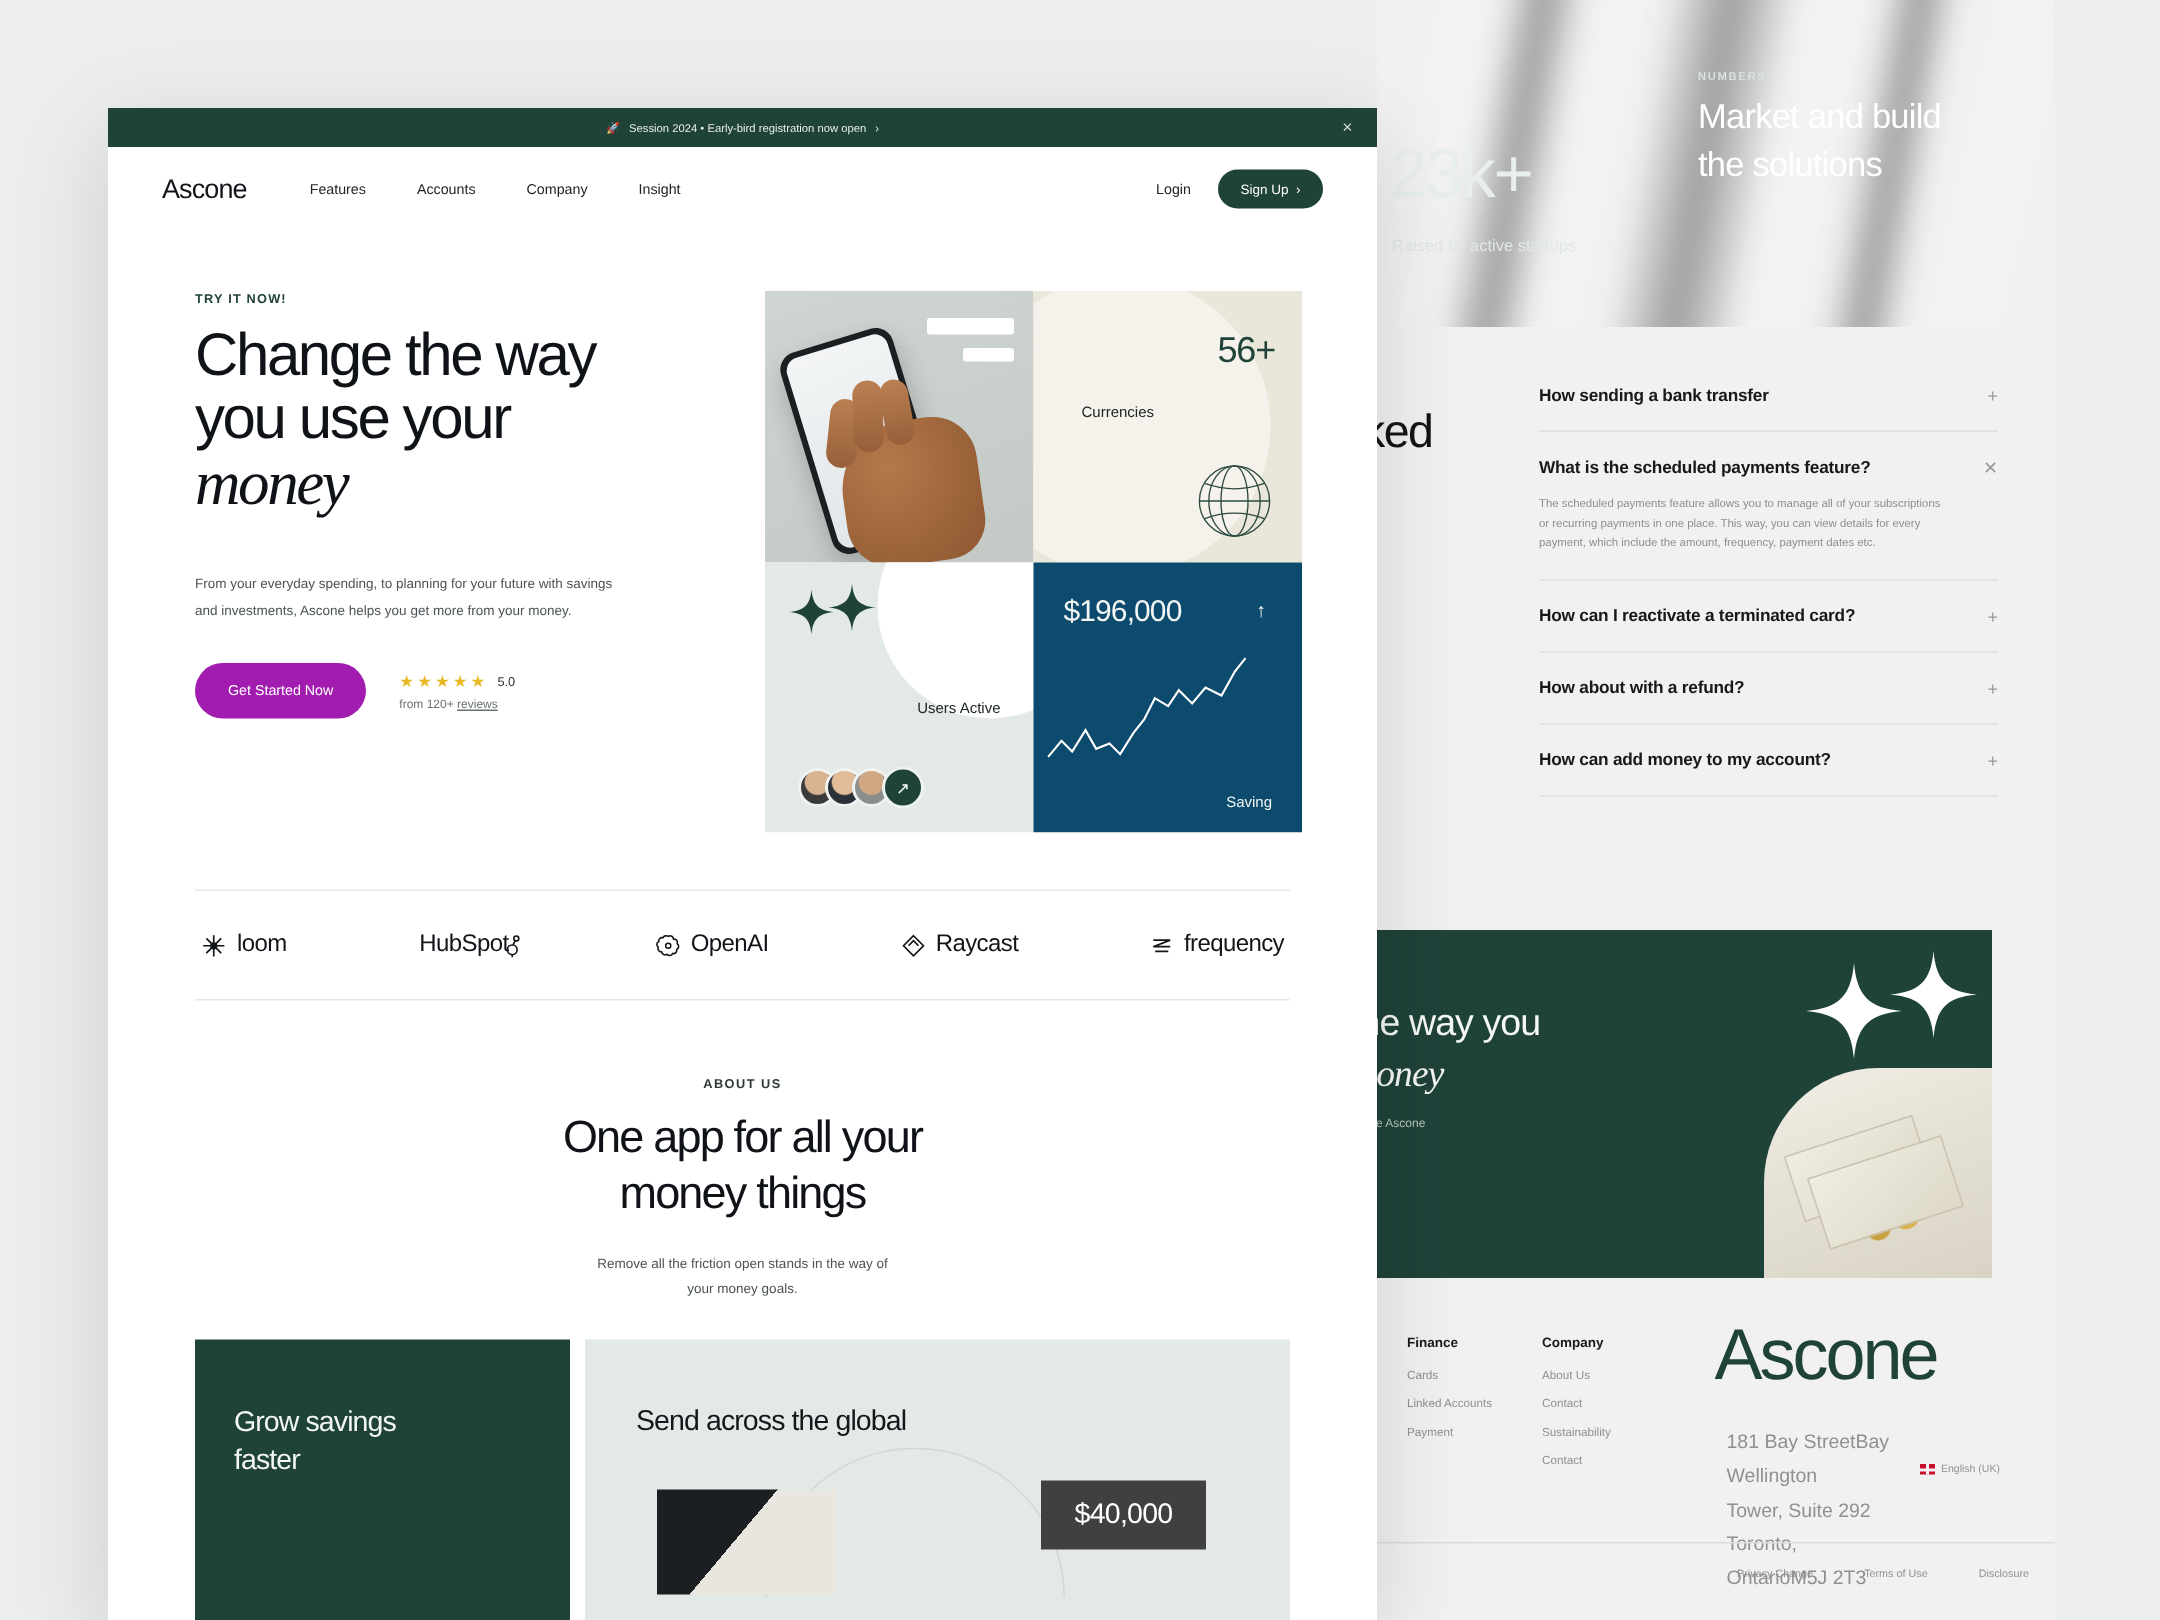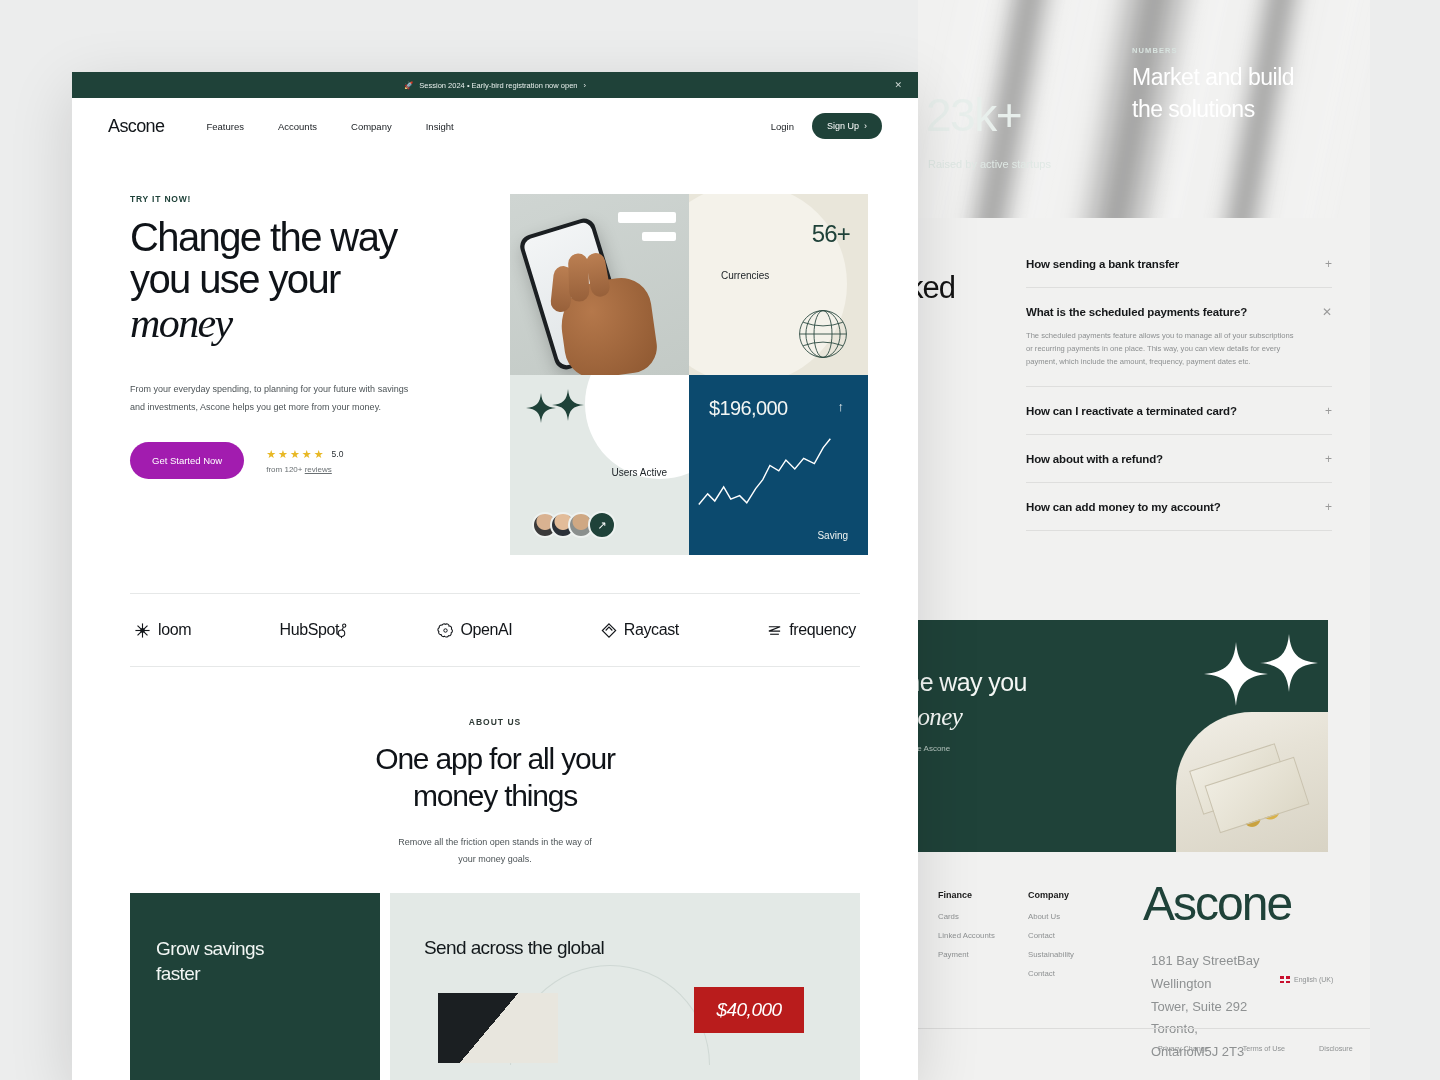--- a/index.html
+++ b/index.html
@@ -233,21 +233,21 @@
   .about-h { font-size: 30px; line-height: 1.22; color: #0f1318; font-weight: 500; letter-spacing: -1.2px; margin-top: 14px; }
   .about-p { font-size: 9px; line-height: 1.85; color: #4c5356; margin-top: 20px; }
 
   
   .cards { display: flex; gap: 10px; padding: 26px 58px 0 58px; }
   .card-dark { width: 250px; height: 200px; background: #1f4239; padding: 44px 26px; }
   .card-dark h3 { font-size: 19px; line-height: 1.28; color: #f2f6f4; font-weight: 500; letter-spacing: -0.6px; }
   .card-light { flex: 1; height: 200px; background: #e3e9e6; padding: 44px 34px; position: relative; overflow: hidden; }
   .card-light h3 { font-size: 19px; color: #12181b; font-weight: 500; letter-spacing: -0.6px; }
   .arc { position: absolute; left: 120px; top: 72px; width: 200px; height: 100px; border: 1px solid #cfd8d4; border-bottom: none; border-radius: 100px 100px 0 0; }
-  .money-chip { position: absolute; right: 56px; top: 94px; width: 110px; height: 46px; background: #b91c1c; color: #fff; font-size: 19px; display:flex; align-items:center; justify-content:center; letter-spacing:-0.5px;font-style:italic; }
+  .money-chip { position: absolute; right: 56px; top: 94px; width: 110px; height: 46px; background: #404040; color: #fff; font-size: 19px; display:flex; align-items:center; justify-content:center; letter-spacing:-0.5px; }
   .card-thumb { position: absolute; left: 48px; top: 100px; width: 120px; height: 70px; background: linear-gradient(130deg,#1b1f22 45%, #e8e6de 45%); }
 </style>
 </head>
 <body>
 
 <div id="right-panel">
 
   <div class="rp-hero">
     <div class="silk-fold" style="left:2%;width:70px;"></div>
     <div class="silk-dark" style="left:14%;width:58px;"></div>

